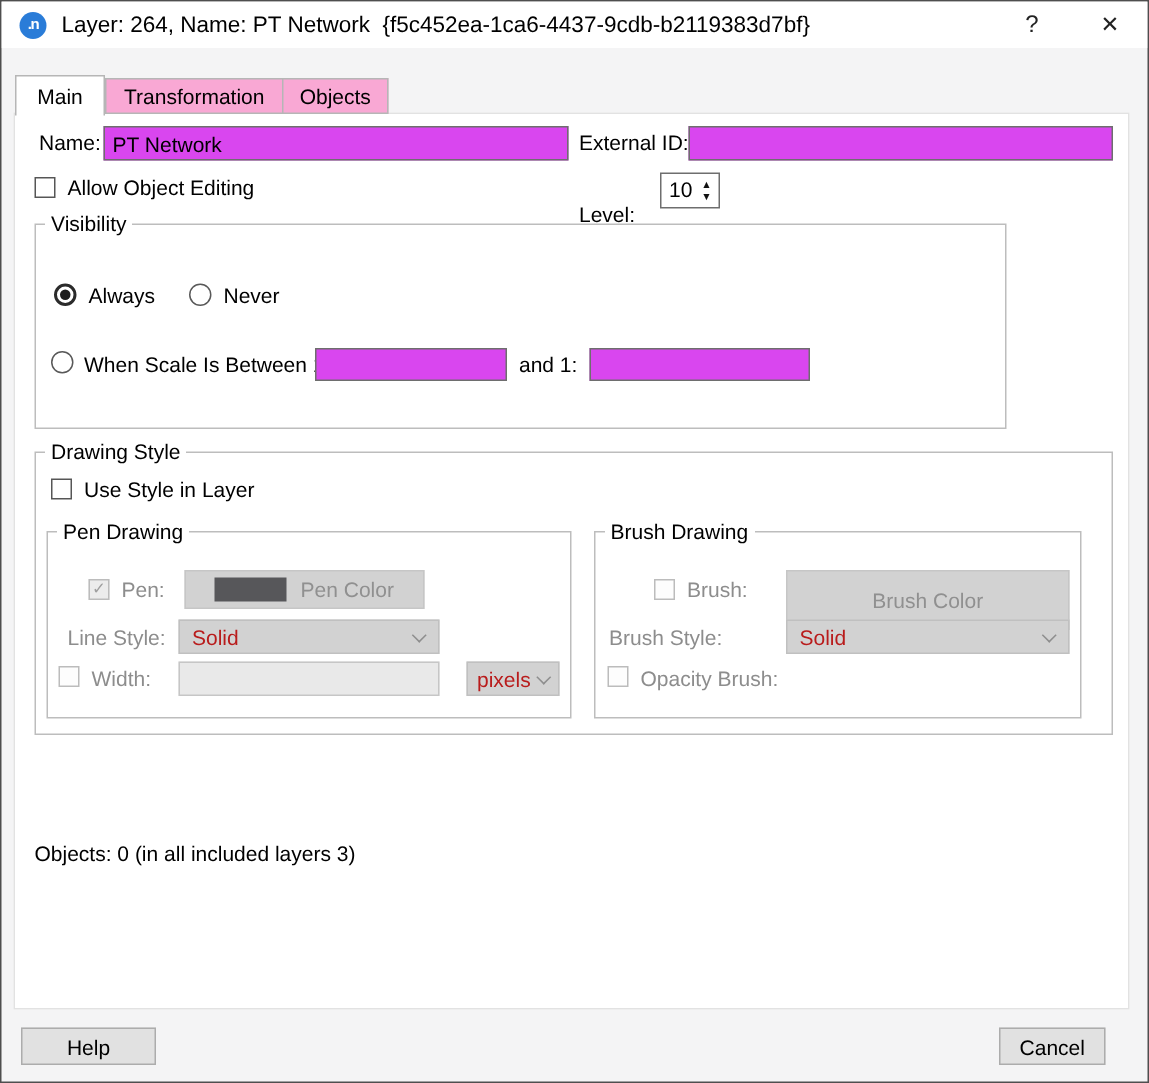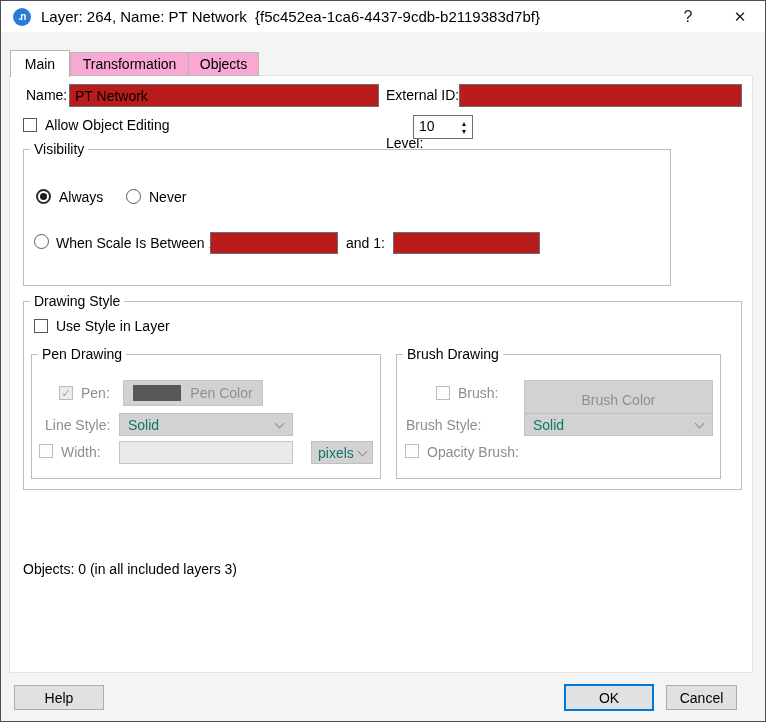--- a/index.html
+++ b/index.html
@@ -24,36 +24,36 @@
   .tab.active{top:49px;height:27px;background:#fff;border-bottom:none;z-index:4;line-height:26px;}
   .tab-main{left:9px;width:60px;}
   .tab-trans{left:69px;width:119px;}
   .tab-obj{left:187px;width:71px;}
   .pane{position:absolute;left:8px;top:74px;width:744px;height:598px;background:#fff;
     border:1px solid #e2e2e2;z-index:1;}
   
   .lbl{position:absolute;z-index:5;line-height:17px;}
   .lbl.dis{color:#8d8d8d;}
   
-  .tinput{position:absolute;z-index:5;border:1px solid #6e6e6e;background:#b91c1c;
+  .tinput{position:absolute;z-index:5;border:1px solid #6e6e6e;background:#d946ef;
     font-family:inherit;font-size:14px;padding:0 5px;outline:none;color:#000;}
   .tinput.dis{background:#e9e9e9;border-color:#c6c6c6;color:#6f6f6f;}
   
   .cb{position:absolute;z-index:5;width:14px;height:14px;background:#fff;border:1px solid #565656;
     text-align:center;line-height:12px;font-size:11px;color:#9f9f9f;}
   .cb.dis{border-color:#bcbcbc;background:#fdfdfd;}
   .cb.dis.checked{background:#ececec;}
   .radio{position:absolute;z-index:5;width:15px;height:15px;border-radius:50%;background:#fff;border:1px solid #595959;}
   .radio.checked{border:2px solid #2b2b2b;}
   .radio.checked::after{content:"";position:absolute;inset:2px;border-radius:50%;background:#1d1d1d;}
   
   fieldset{position:absolute;z-index:3;margin:0;padding:0;border:1px solid #bdbdbd;background:transparent;}
   legend{font-size:14px;margin-left:6px;padding:0 4px;color:#000;}
   
-  .combo{position:absolute;z-index:5;background:#d2d2d2;border:1px solid #c0c0c0;color:#0f766e;
+  .combo{position:absolute;z-index:5;background:#d2d2d2;border:1px solid #c0c0c0;color:#b91c1c;
     display:flex;align-items:center;justify-content:space-between;padding:0 9px 0 8px;}
   .chev{width:7px;height:7px;border-right:1.5px solid #8e8e8e;border-bottom:1.5px solid #8e8e8e;
     transform:rotate(45deg);margin-top:-3px;flex:none;}
   .colorbtn{position:absolute;z-index:5;background:#d2d2d2;border:1px solid #c6c6c6;color:#909090;
     display:flex;align-items:center;justify-content:center;gap:9px;font-size:14px;}
   .swatch{width:48px;height:16px;flex:none;}
   .spinbox{position:absolute;z-index:5;background:#fff;border:1px solid #6e6e6e;display:flex;align-items:stretch;}
   .spinbox .val{flex:1;padding-left:5px;line-height:21px;}
   .spincol{width:16px;display:flex;flex-direction:column;align-items:center;justify-content:center;gap:1px;}
   .spincol span{font-size:7px;line-height:7px;color:#111;}
@@ -83,21 +83,21 @@
   <div class="pane"></div>
 
   <span class="lbl" style="left:25px;top:86px;">Name:</span>
   <input class="tinput" style="left: 68px; top: 83px; width: 310px; height: 23px;" value="PT Network">
   <span class="lbl" style="left:385px;top:86px;">External ID:</span>
   <input class="tinput" style="left: 458px; top: 83px; width: 283px; height: 23px;" value="">
 
   <span class="cb" style="left:22px;top:117px;"></span>
   <span class="lbl" style="left:44px;top:116px;">Allow Object Editing</span>
   <span class="lbl" style="left:385px;top:134px;">Level:</span>
-  <div class="spinbox" style="left:412px;top:114px;width:60px;height:24px;">
+  <div class="spinbox" style="left:439px;top:114px;width:40px;height:24px;">
     <span class="val">10</span>
     <span class="spincol">
       <span>▲</span>
       <span>▼</span>
     </span>
   </div>
 
   <fieldset style="left:22px;top:140px;width:648px;height:145px;">
     <legend>Visibility</legend>
   </fieldset>
@@ -115,21 +115,21 @@
     <legend>Drawing Style</legend>
   </fieldset>
   <span class="cb" style="left:33px;top:318px;"></span>
   <span class="lbl" style="left:55px;top:317px;">Use Style in Layer</span>
 
   <fieldset style="left:30px;top:345px;width:350px;height:133px;">
     <legend>Pen Drawing</legend>
   </fieldset>
   <span class="cb dis checked" style="left:58px;top:385px;"><span>✓</span></span>
   <span class="lbl dis" style="left:80px;top:384px;">Pen:</span>
-  <div class="colorbtn" style="left:122px;top:379px;width:140px;height:26px;">
+  <div class="colorbtn" style="left:122px;top:379px;width:160px;height:26px;">
     <span class="swatch" style="background: rgb(87, 87, 90);"></span>
     <span>Pen Color</span>
   </div>
   <span class="lbl dis" style="left:44px;top:416px;">Line Style:</span>
   <div class="combo" style="left:118px;top:412px;width:174px;height:23px;">
     <span>Solid</span>
     <span class="chev"></span>
   </div>
   <span class="cb dis" style="left:38px;top:443px;"></span>
   <span class="lbl dis" style="left:60px;top:443px;">Width:</span>
@@ -151,16 +151,15 @@
   <div class="combo" style="left:523px;top:412px;width:189px;height:23px;">
     <span>Solid</span>
     <span class="chev"></span>
   </div>
   <span class="cb dis" style="left:404px;top:443px;"></span>
   <span class="lbl dis" style="left:426px;top:443px;">Opacity Brush:</span>
 
   <span class="lbl" style="left:22px;top:560px;">Objects: 0 (in all included layers 3)</span>
 
   <button class="btn" style="left:13px;top:684px;width:90px;height:25px;">Help</button>
-  <button class="btn btn-ok" style="left:563px;top:683px;width:90px;height:27px;">OK</button>
   <button class="btn" style="left:665px;top:684px;width:71px;height:25px;">Cancel</button>
 
 </div>
 
 </body></html>

